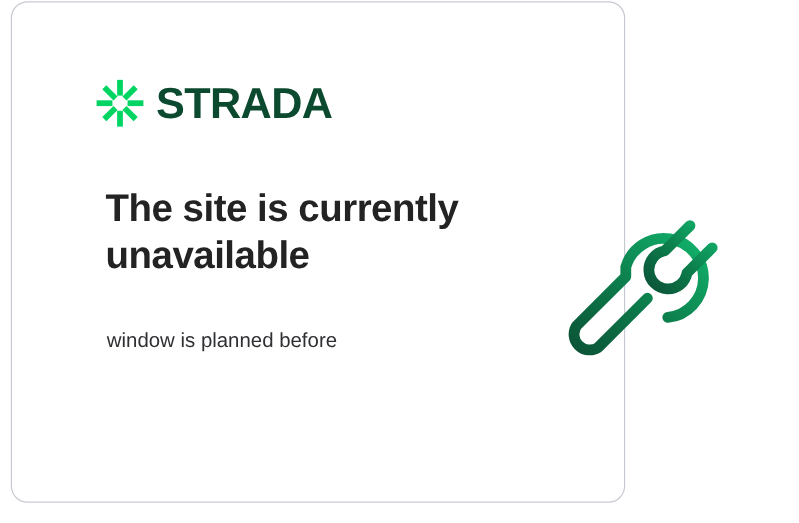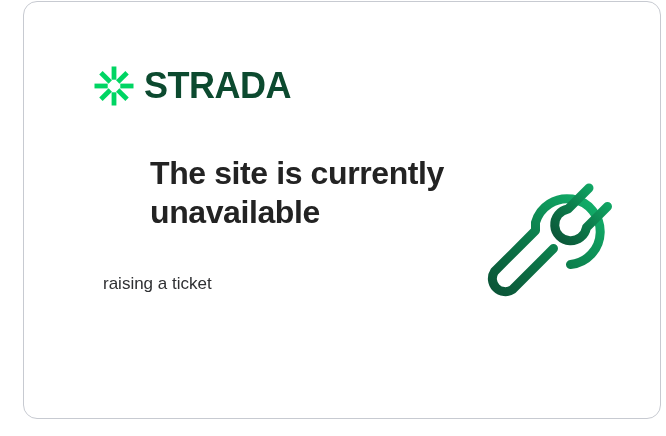--- a/index.html
+++ b/index.html
@@ -18,23 +18,23 @@
   .page {
     position: relative;
     width: 666px;
     height: 436px;
     background: #ffffff;
   }
 
   
   .card {
     position: absolute;
-    left: 23px;
+    left: 9px;
     top: 1px;
-    width: 638px;
+    width: 512px;
     height: 418px;
     box-sizing: border-box;
     background: #ffffff;
     border: 1px solid #c7cad1;
     border-radius: 14px;
   }
 
   
   .logo-lockup {
     position: absolute;
@@ -63,21 +63,20 @@
   .headline {
     position: absolute;
     left: 78px;
     top: 152px;
     width: 350px;
     font-size: 32px;
     font-weight: bold;
     line-height: 1.22;
     letter-spacing: -0.4px;
     color: #232323;
-    margin-left: 48px;
   }
 
   
   .body-copy {
     position: absolute;
     left: 79px;
     top: 266px;
     width: 320px;
     font-size: 17px;
     font-weight: normal;
@@ -132,21 +131,21 @@
             <rect x="26.0" y="22.0" width="4.8" height="13.2" transform="rotate(-45 28.4 28.6)"></rect>
           </g>
         </svg>
       </span>
       <span class="logo-word">STRADA</span>
     </div>
 
     <div class="headline">The site is currently unavailable</div>
 
     <div class="body-copy">
-      <span class="line">raising a ticket</span>
+      <span class="line">window is planned before</span>
     </div>
 
     <div class="wrench">
       <svg viewBox="0 0 166 166" aria-hidden="true">
         <defs>
           <linearGradient id="wrenchGrad" x1="0" y1="1" x2="1" y2="0">
             <stop offset="0%" stop-color="#0b5437"></stop>
             <stop offset="45%" stop-color="#0c7a4a"></stop>
             <stop offset="100%" stop-color="#12b36c"></stop>
           </linearGradient>

